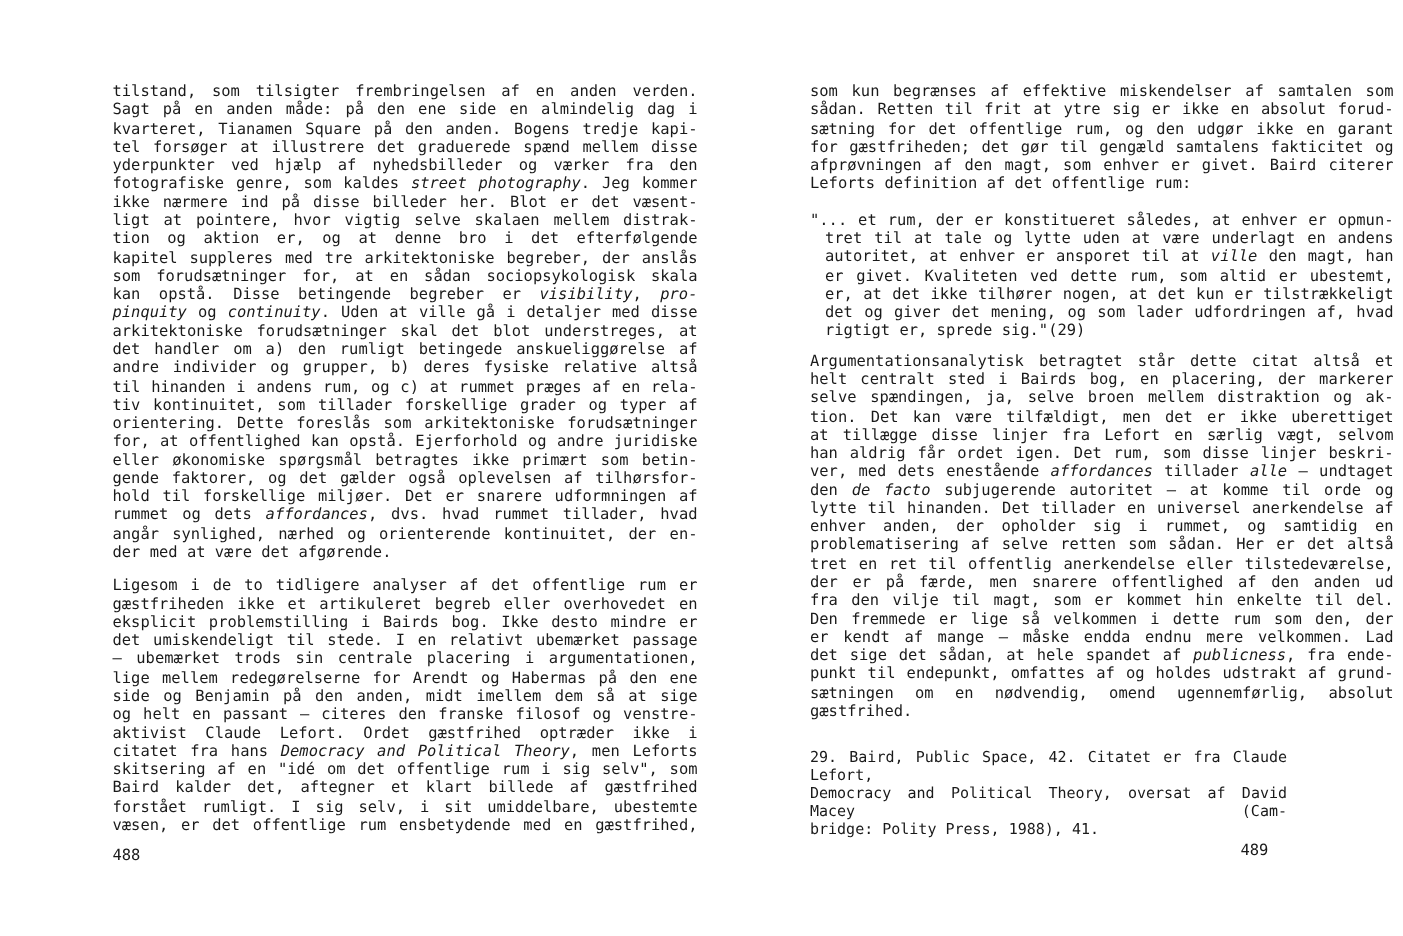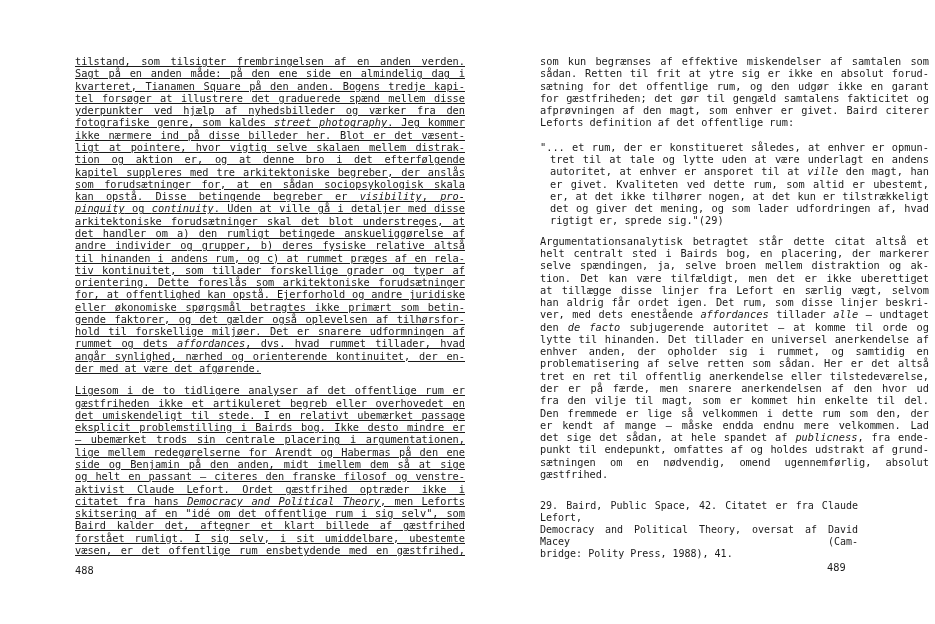--- a/index.html
+++ b/index.html
@@ -14,21 +14,21 @@
     overflow: hidden;
     font-family: "DejaVu Sans Mono", monospace;
     color: #1a1a1a;
   }
   .page-col {
     position: absolute;
     top: 55px;
     font-size: 10.3px;
     line-height: 12.28px;
   }
-  #left-col  { left: 75px;  width: 390px; text-decoration: underline; }
+  #left-col  { left: 75px;  width: 390px; }
   #right-col { left: 540px; width: 389px; }
 
   .block { margin: 0; }
   .block + .block { margin-top: 10px; }
   .block.quote { margin-top: 12px; }
   .block.quote + .block { margin-top: 8px; }
 
   .line {
     text-align: justify;
     text-align-last: justify;
@@ -86,22 +86,22 @@
       <div class="line">eller økonomiske spørgsmål betragtes ikke primært som betin-</div>
       <div class="line">gende faktorer, og det gælder også oplevelsen af tilhørsfor-</div>
       <div class="line">hold til forskellige miljøer. Det er snarere udformningen af</div>
       <div class="line">rummet og dets <i>affordances</i>, dvs. hvad rummet tillader, hvad</div>
       <div class="line">angår synlighed, nærhed og orienterende kontinuitet, der en-</div>
       <div class="line line-last">der med at være det afgørende.</div>
     </div>
     <div class="block paragraph">
       <div class="line">Ligesom i de to tidligere analyser af det offentlige rum er</div>
       <div class="line">gæstfriheden ikke et artikuleret begreb eller overhovedet en</div>
+      <div class="line">eksplicit problemstilling i Bairds bog. Ikke desto mindre er</div>
       <div class="line">det umiskendeligt til stede. I en relativt ubemærket passage</div>
-      <div class="line">eksplicit problemstilling i Bairds bog. Ikke desto mindre er</div>
       <div class="line">— ubemærket trods sin centrale placering i argumentationen,</div>
       <div class="line">lige mellem redegørelserne for Arendt og Habermas på den ene</div>
       <div class="line">side og Benjamin på den anden, midt imellem dem så at sige</div>
       <div class="line">og helt en passant — citeres den franske filosof og venstre-</div>
       <div class="line">aktivist Claude Lefort. Ordet gæstfrihed optræder ikke i</div>
       <div class="line">citatet fra hans <i>Democracy and Political Theory</i>, men Leforts</div>
       <div class="line">skitsering af en "idé om det offentlige rum i sig selv", som</div>
       <div class="line">Baird kalder det, aftegner et klart billede af gæstfrihed</div>
       <div class="line">forstået rumligt. I sig selv, i sit umiddelbare, ubestemte</div>
       <div class="line">væsen, er det offentlige rum ensbetydende med en gæstfrihed,</div>
@@ -132,21 +132,21 @@
       <div class="line">selve spændingen, ja, selve broen mellem distraktion og ak-</div>
       <div class="line">tion. Det kan være tilfældigt, men det er ikke uberettiget</div>
       <div class="line">at tillægge disse linjer fra Lefort en særlig vægt, selvom</div>
       <div class="line">han aldrig får ordet igen. Det rum, som disse linjer beskri-</div>
       <div class="line">ver, med dets enestående <i>affordances</i> tillader <i>alle</i> — undtaget</div>
       <div class="line">den <i>de facto</i> subjugerende autoritet — at komme til orde og</div>
       <div class="line">lytte til hinanden. Det tillader en universel anerkendelse af</div>
       <div class="line">enhver anden, der opholder sig i rummet, og samtidig en</div>
       <div class="line">problematisering af selve retten som sådan. Her er det altså</div>
       <div class="line">tret en ret til offentlig anerkendelse eller tilstedeværelse,</div>
-      <div class="line">der er på færde, men snarere anerkendelsen af den hvor ud</div>
+      <div class="line">der er på færde, men snarere offentlighed af den anden ud</div>
       <div class="line">fra den vilje til magt, som er kommet hin enkelte til del.</div>
       <div class="line">Den fremmede er lige så velkommen i dette rum som den, der</div>
       <div class="line">er kendt af mange — måske endda endnu mere velkommen. Lad</div>
       <div class="line">det sige det sådan, at hele spandet af <i>publicness</i>, fra ende-</div>
       <div class="line">punkt til endepunkt, omfattes af og holdes udstrakt af grund-</div>
       <div class="line">sætningen om en nødvendig, omend ugennemførlig, absolut</div>
       <div class="line line-last">gæstfrihed.</div>
     </div>
     <div class="block footnote">
       <div class="line">29. Baird, Public Space, 42. Citatet er fra Claude Lefort,</div>

